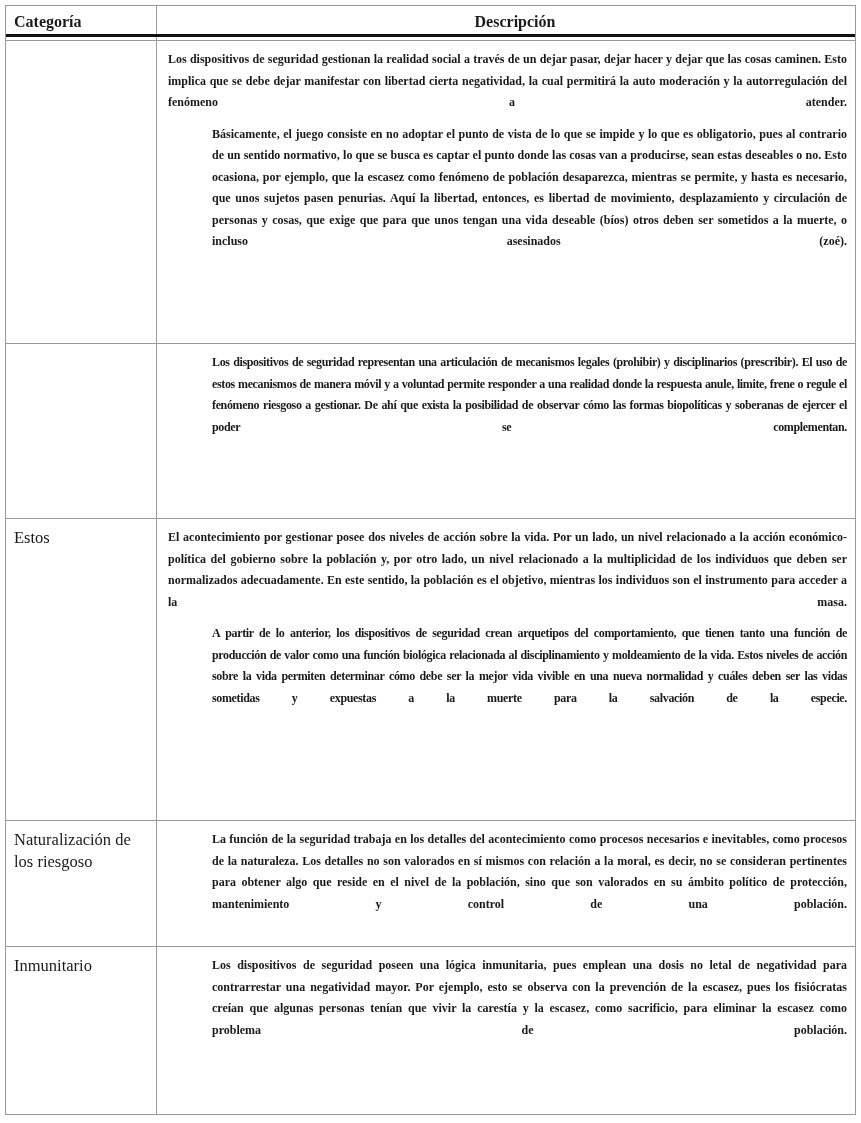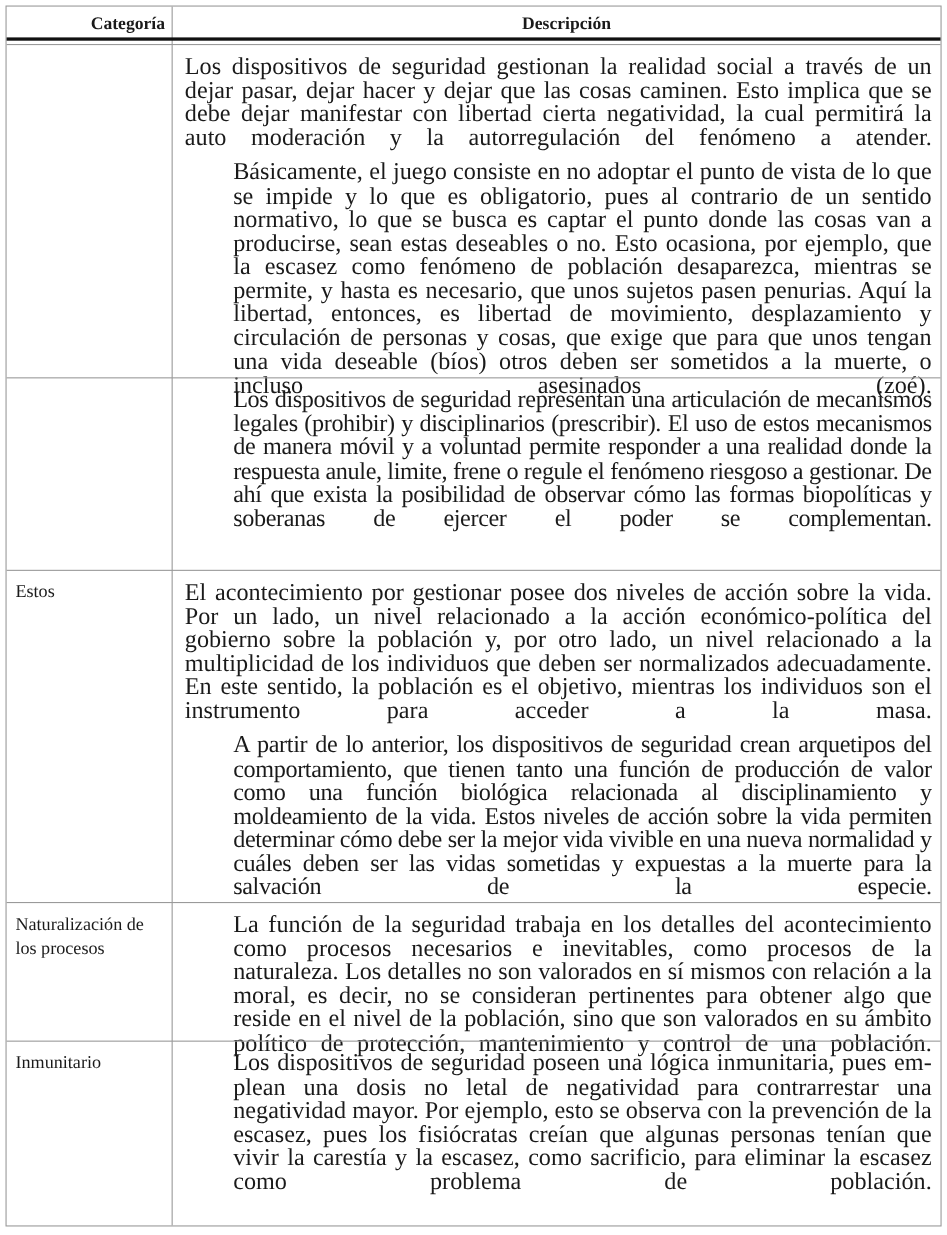--- a/index.html
+++ b/index.html
@@ -56,28 +56,29 @@
       left: 0;
       width: 150px;
       padding: 8px 6px 0 8px;
       font-size: 16.5px;
       line-height: 21.5px;
     }
     .cell.desc {
       left: 152px;
       right: 0;
       padding: 8px 8px 0 10px;
-      font-size: 22px;
+      font-size: 12px;
       line-height: 21.5px;
       text-align: justify;
       hyphens: manual;
+      font-weight: bold;
     }
     .header-row .cell {
       font-weight: bold;
-      text-align: right;
+      text-align: left;
       font-size: 16px;
       padding-top: 5px;
     }
     .para {
       margin: 0 0 10px 0;
       text-align: justify;
       text-align-last: justify;
     }
     .para:last-child {
       margin-bottom: 0;
@@ -118,21 +119,21 @@
 
   <div class="row body-row r3">
     <div class="cell cat">Estos</div>
     <div class="cell desc">
       <p class="para">El acontecimiento por gestionar posee dos niveles de acción sobre la vida. Por un lado, un nivel relacionado a la acción económico-política del gobierno sobre la población y, por otro lado, un nivel relacionado a la multiplicidad de los indivi­duos que deben ser normalizados adecuadamente. En este sentido, la población es el objetivo, mientras los individuos son el instrumento para acceder a la masa.</p>
       <p class="para condensed">A partir de lo anterior, los dispositivos de seguridad crean arquetipos del comportamien­to, que tienen tanto una función de producción de valor como una función biológica rela­cionada al disciplinamiento y moldeamiento de la vida. Estos niveles de acción sobre la vida permiten determinar cómo debe ser la mejor vida vivible en una nueva normalidad y cuáles deben ser las vidas sometidas y expuestas a la muerte para la salvación de la especie.</p>
     </div>
   </div>
 
   <div class="row body-row r4">
-    <div class="cell cat">Naturalización de los procesos</div>
+    <div class="cell cat">Naturalización de los riesgoso</div>
     <div class="cell desc">
       <p class="para">La función de la seguridad trabaja en los detalles del acontecimiento como pro­cesos necesarios e inevitables, como procesos de la naturaleza. Los detalles no son valorados en sí mismos con relación a la moral, es decir, no se consideran pertinen­tes para obtener algo que reside en el nivel de la población, sino que son valorados en su ámbito político de protección, mantenimiento y control de una población.</p>
     </div>
   </div>
 
   <div class="row body-row r5">
     <div class="cell cat">Inmunitario</div>
     <div class="cell desc">
       <p class="para">Los dispositivos de seguridad poseen una lógica inmunitaria, pues em­plean una dosis no letal de negatividad para contrarrestar una negatividad ma­yor. Por ejemplo, esto se observa con la prevención de la escasez, pues los fisiócratas creían que algunas personas tenían que vivir la carestía y la esca­sez, como sacrificio, para eliminar la escasez como problema de población.</p>
     </div>

